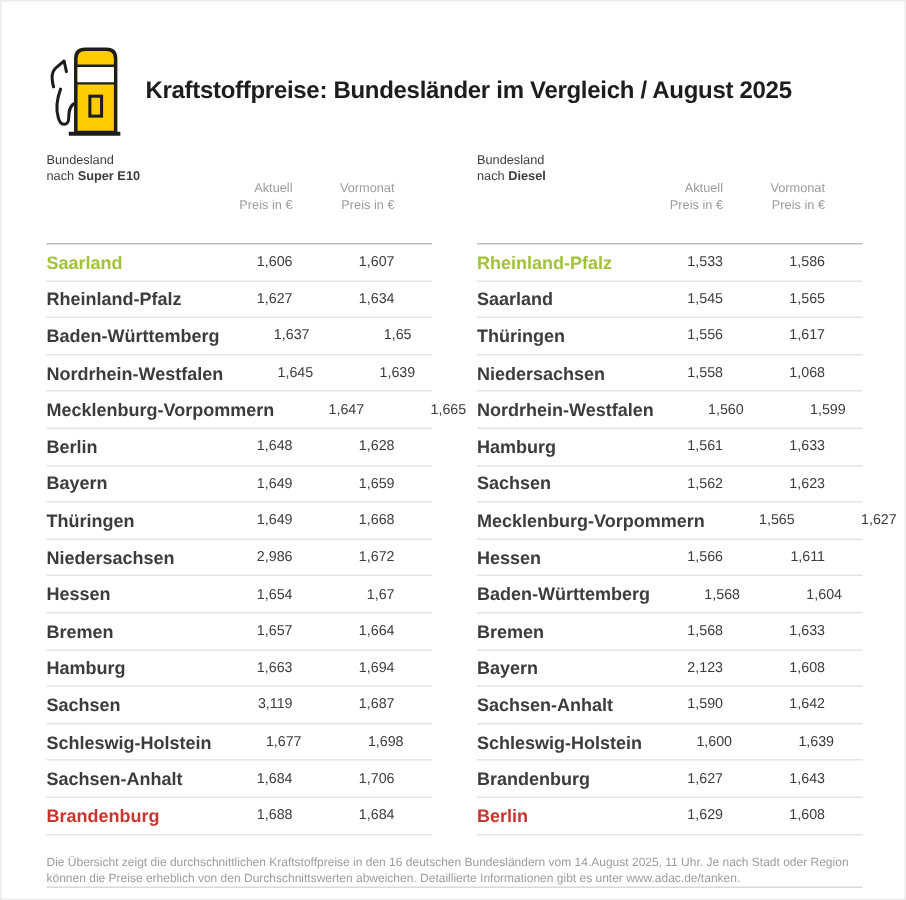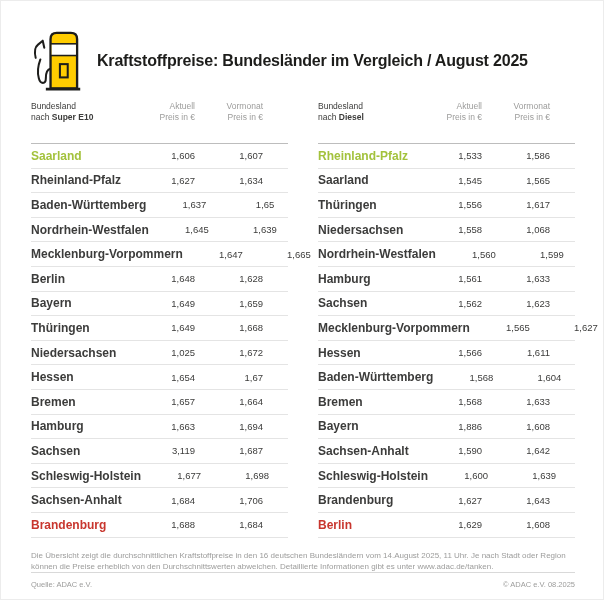--- a/index.html
+++ b/index.html
@@ -20,21 +20,21 @@
 
   
   .tables { display: flex; gap: 30px; margin-top: 8px; flex: 0 0 auto; }
   .table { width: 257px; }
   .thead {
     display: grid; grid-template-columns: 1fr 60px 68px; padding-right: 25px;
     border-bottom: 1px solid #bdbdbd; padding-bottom: 21px;
   }
   .thead .h-name { font-size: 8.5px; line-height: 10.5px; color: #3c3c3b; }
   .thead .h-name b { font-weight: bold; }
-  .thead .h-col { font-size: 8.5px; line-height: 10.5px; color: #9c9c9b; text-align: right; }
+  .thead .h-col { font-size: 8.5px; line-height: 10.5px; color: #9c9c9b; text-align: right; margin-top: 19px; }
   .trow {
     display: grid; grid-template-columns: 1fr 60px 68px; padding-right: 25px;
     height: 24.6px; align-items: center; border-bottom: 1px solid #e4e4e4;
   }
   .trow .name { font-size: 12px; font-weight: bold; color: #3c3c3b; white-space: nowrap; }
   .trow .val  { font-size: 9.5px; color: #3c3c3b; text-align: right; }
   .trow.hl-green .name { color: var(--c-green); }
   .trow.hl-red   .name { color: var(--c-red); }
 
   
@@ -121,21 +121,21 @@
             <span class="val">1,649</span>
             <span class="val">1,659</span>
           </div>
           <div class="trow">
             <span class="name">Thüringen</span>
             <span class="val">1,649</span>
             <span class="val">1,668</span>
           </div>
           <div class="trow">
             <span class="name">Niedersachsen</span>
-            <span class="val">1,025</span>
+            <span class="val">2,986</span>
             <span class="val">1,672</span>
           </div>
           <div class="trow">
             <span class="name">Hessen</span>
             <span class="val">1,654</span>
             <span class="val">1,67</span>
           </div>
           <div class="trow">
             <span class="name">Bremen</span>
             <span class="val">1,657</span>
@@ -235,21 +235,21 @@
             <span class="val">1,568</span>
             <span class="val">1,604</span>
           </div>
           <div class="trow">
             <span class="name">Bremen</span>
             <span class="val">1,568</span>
             <span class="val">1,633</span>
           </div>
           <div class="trow">
             <span class="name">Bayern</span>
-            <span class="val">1,886</span>
+            <span class="val">2,123</span>
             <span class="val">1,608</span>
           </div>
           <div class="trow">
             <span class="name">Sachsen-Anhalt</span>
             <span class="val">1,590</span>
             <span class="val">1,642</span>
           </div>
           <div class="trow">
             <span class="name">Schleswig-Holstein</span>
             <span class="val">1,600</span>

